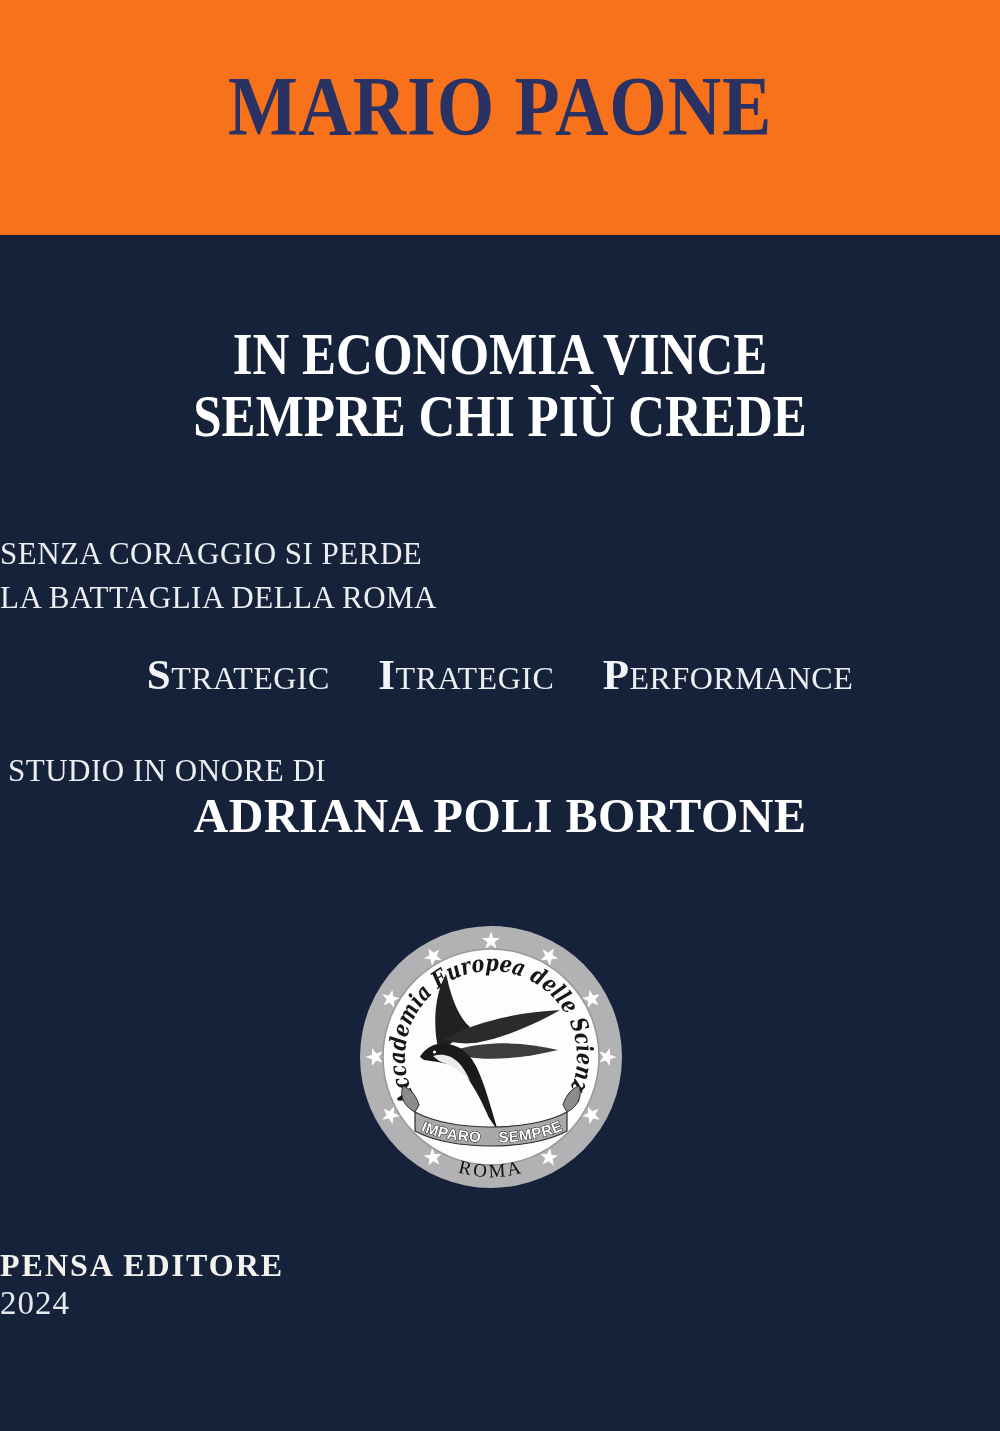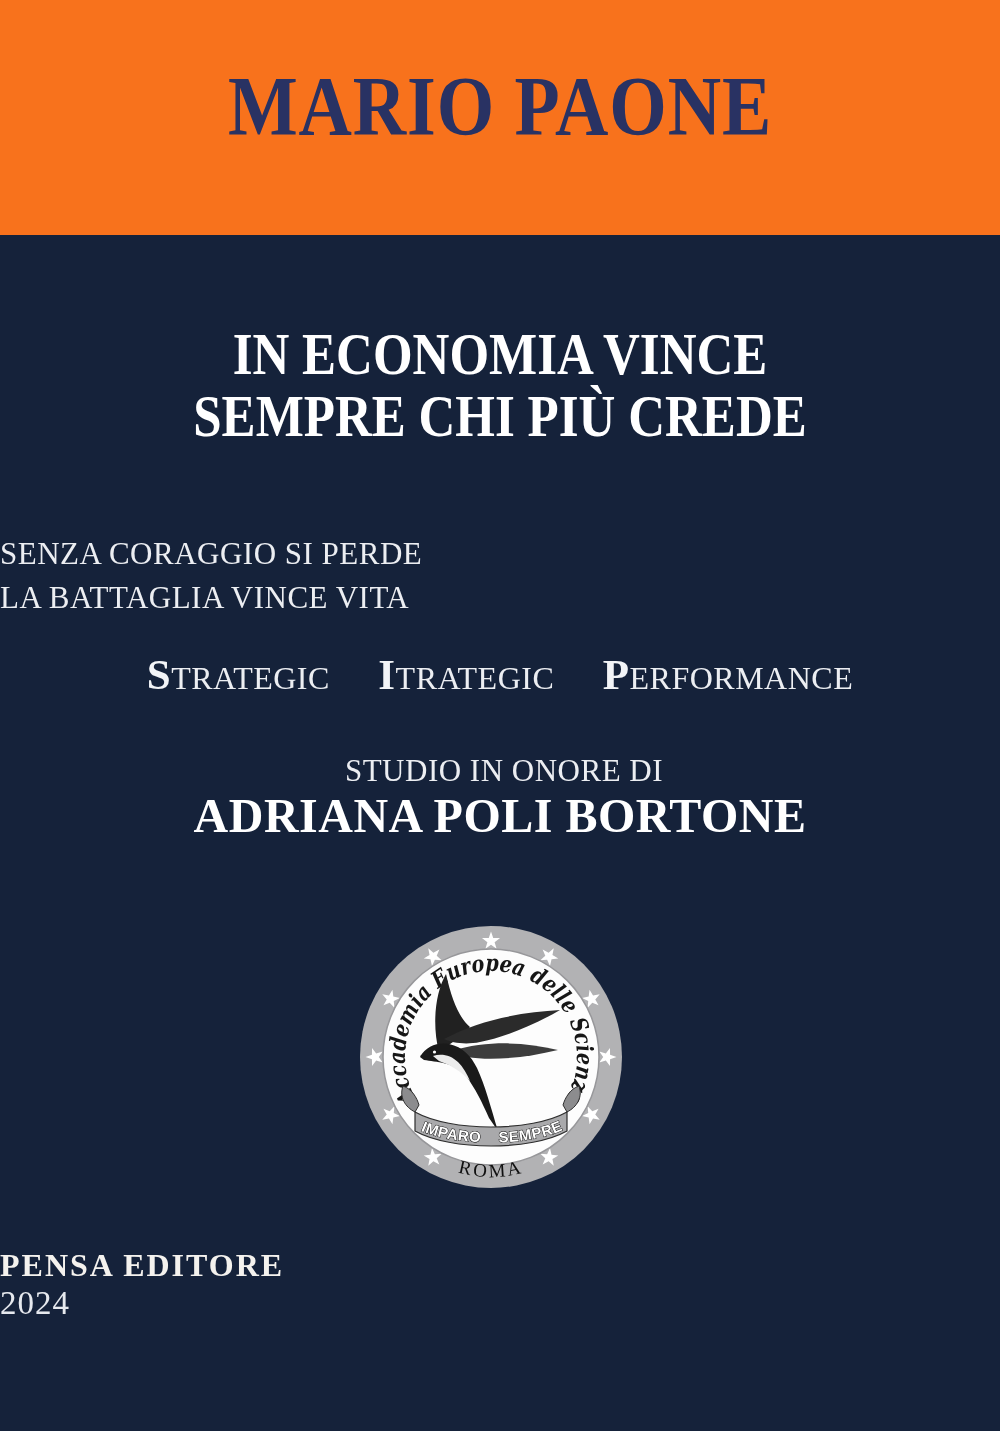--- a/index.html
+++ b/index.html
@@ -32,21 +32,21 @@
     position:absolute;left:0;right:0;top:532px;text-align:left;
     font-size:31px;line-height:44px;color:var(--muted_text);letter-spacing:.5px;
   }
   .sip{
     position:absolute;left:0;right:0;top:652px;text-align:center;
     font-size:32px;line-height:46px;color:var(--muted_text);letter-spacing:.5px;white-space:nowrap;
   }
   .sip .sip-word{margin:0 20px;}
   .sip .ini{font-size:43px;font-weight:bold;color:#F2F4F7;}
   .dedication-intro{
-    position:absolute;left:8px;right:0;top:753px;text-align:center;
+    position:absolute;left:8px;right:0;top:753px;text-align:left;
     font-size:31px;line-height:36px;color:var(--muted_text);letter-spacing:.5px;
   }
   .dedication-name{
     position:absolute;left:0;right:0;top:791px;text-align:center;
     font-size:48px;line-height:50px;font-weight:bold;color:var(--title_text);letter-spacing:.5px;
   }
   .seal{position:absolute;left:359px;top:925px;width:264px;height:264px;}
   .ring{fill:var(--ring_gray);}
   .inner{fill:#FDFDFD;stroke:#97979A;stroke-width:1.5;}
   .ringtext{
@@ -79,21 +79,21 @@
     <h1 class="author">MARIO PAONE</h1>
   </header>
 
   <div class="title">
     <div>IN ECONOMIA VINCE</div>
     <div>SEMPRE CHI PIÙ CREDE</div>
   </div>
 
   <div class="subtitle">
     <div>SENZA CORAGGIO SI PERDE</div>
-    <div>LA BATTAGLIA VINCE VITA</div>
+    <div>LA BATTAGLIA DELLA ROMA</div>
   </div>
 
   <div class="sip">
     <span class="sip-word"><span class="ini">S</span><span>TRATEGIC</span></span>
     <span class="sip-word"><span class="ini">I</span><span>TRATEGIC</span></span>
     <span class="sip-word"><span class="ini">P</span><span>ERFORMANCE</span></span>
   </div>
 
   <div class="dedication-intro">STUDIO IN ONORE DI</div>
   <div class="dedication-name">ADRIANA POLI BORTONE</div>

